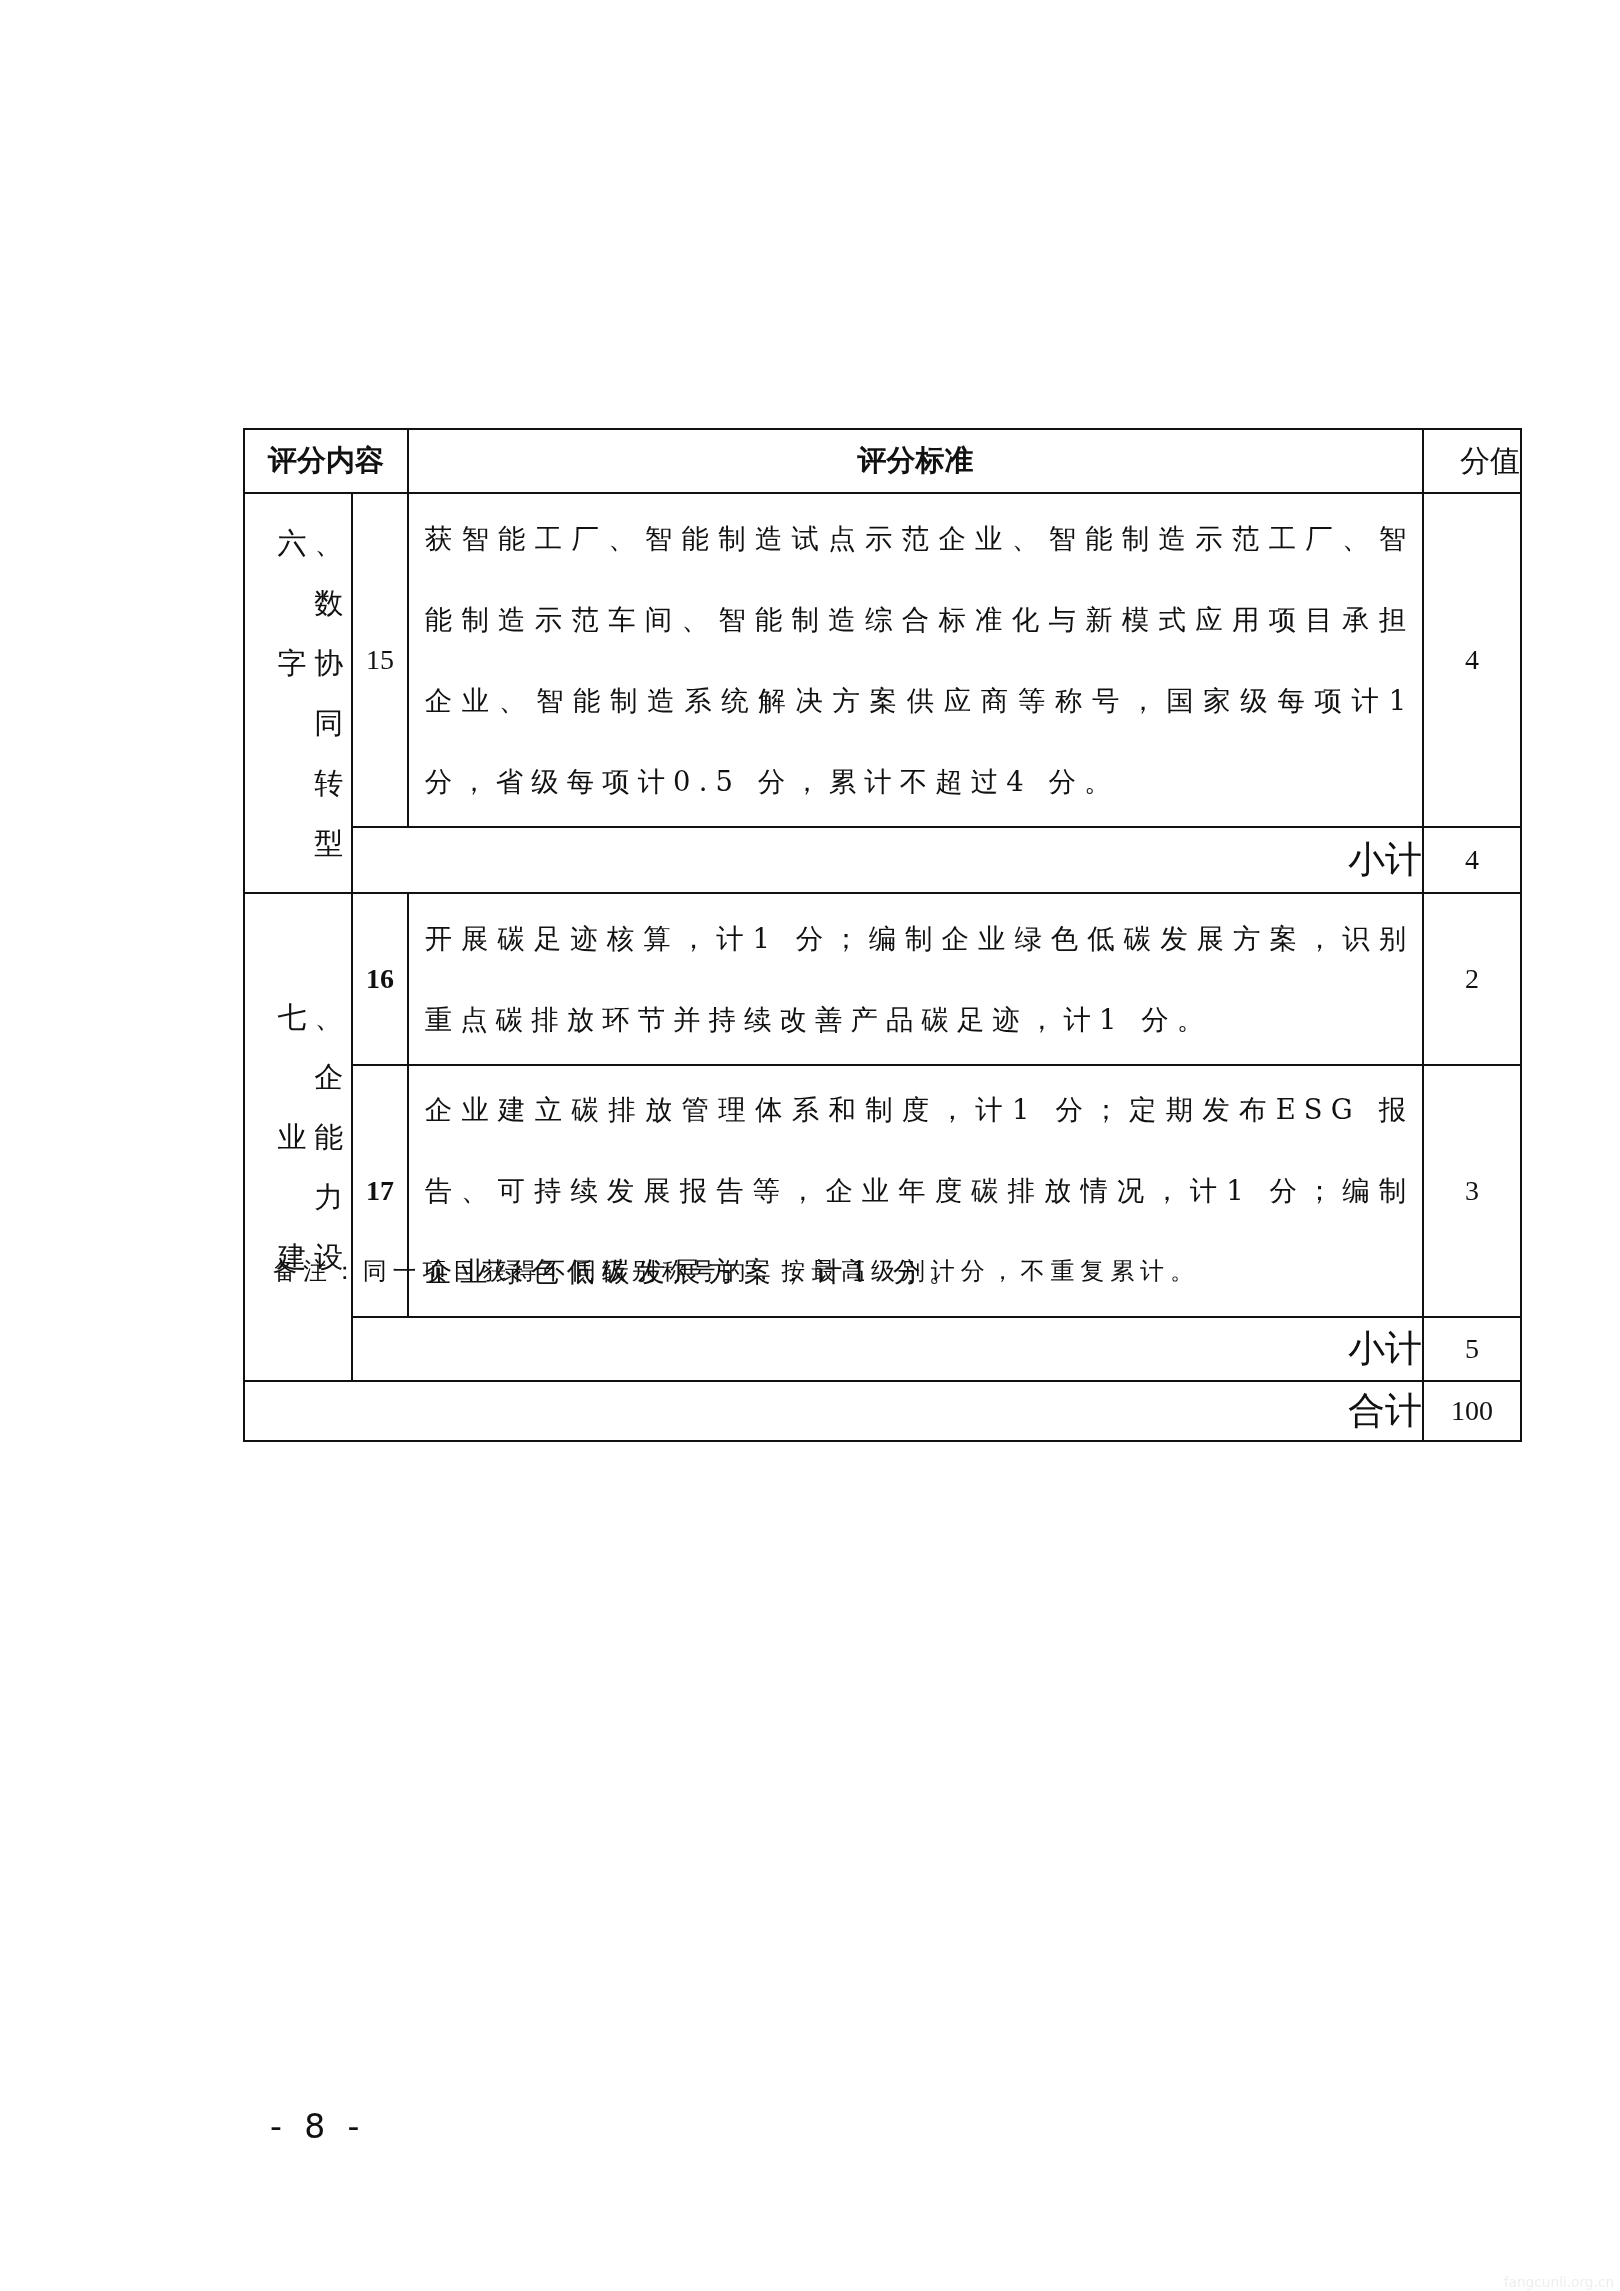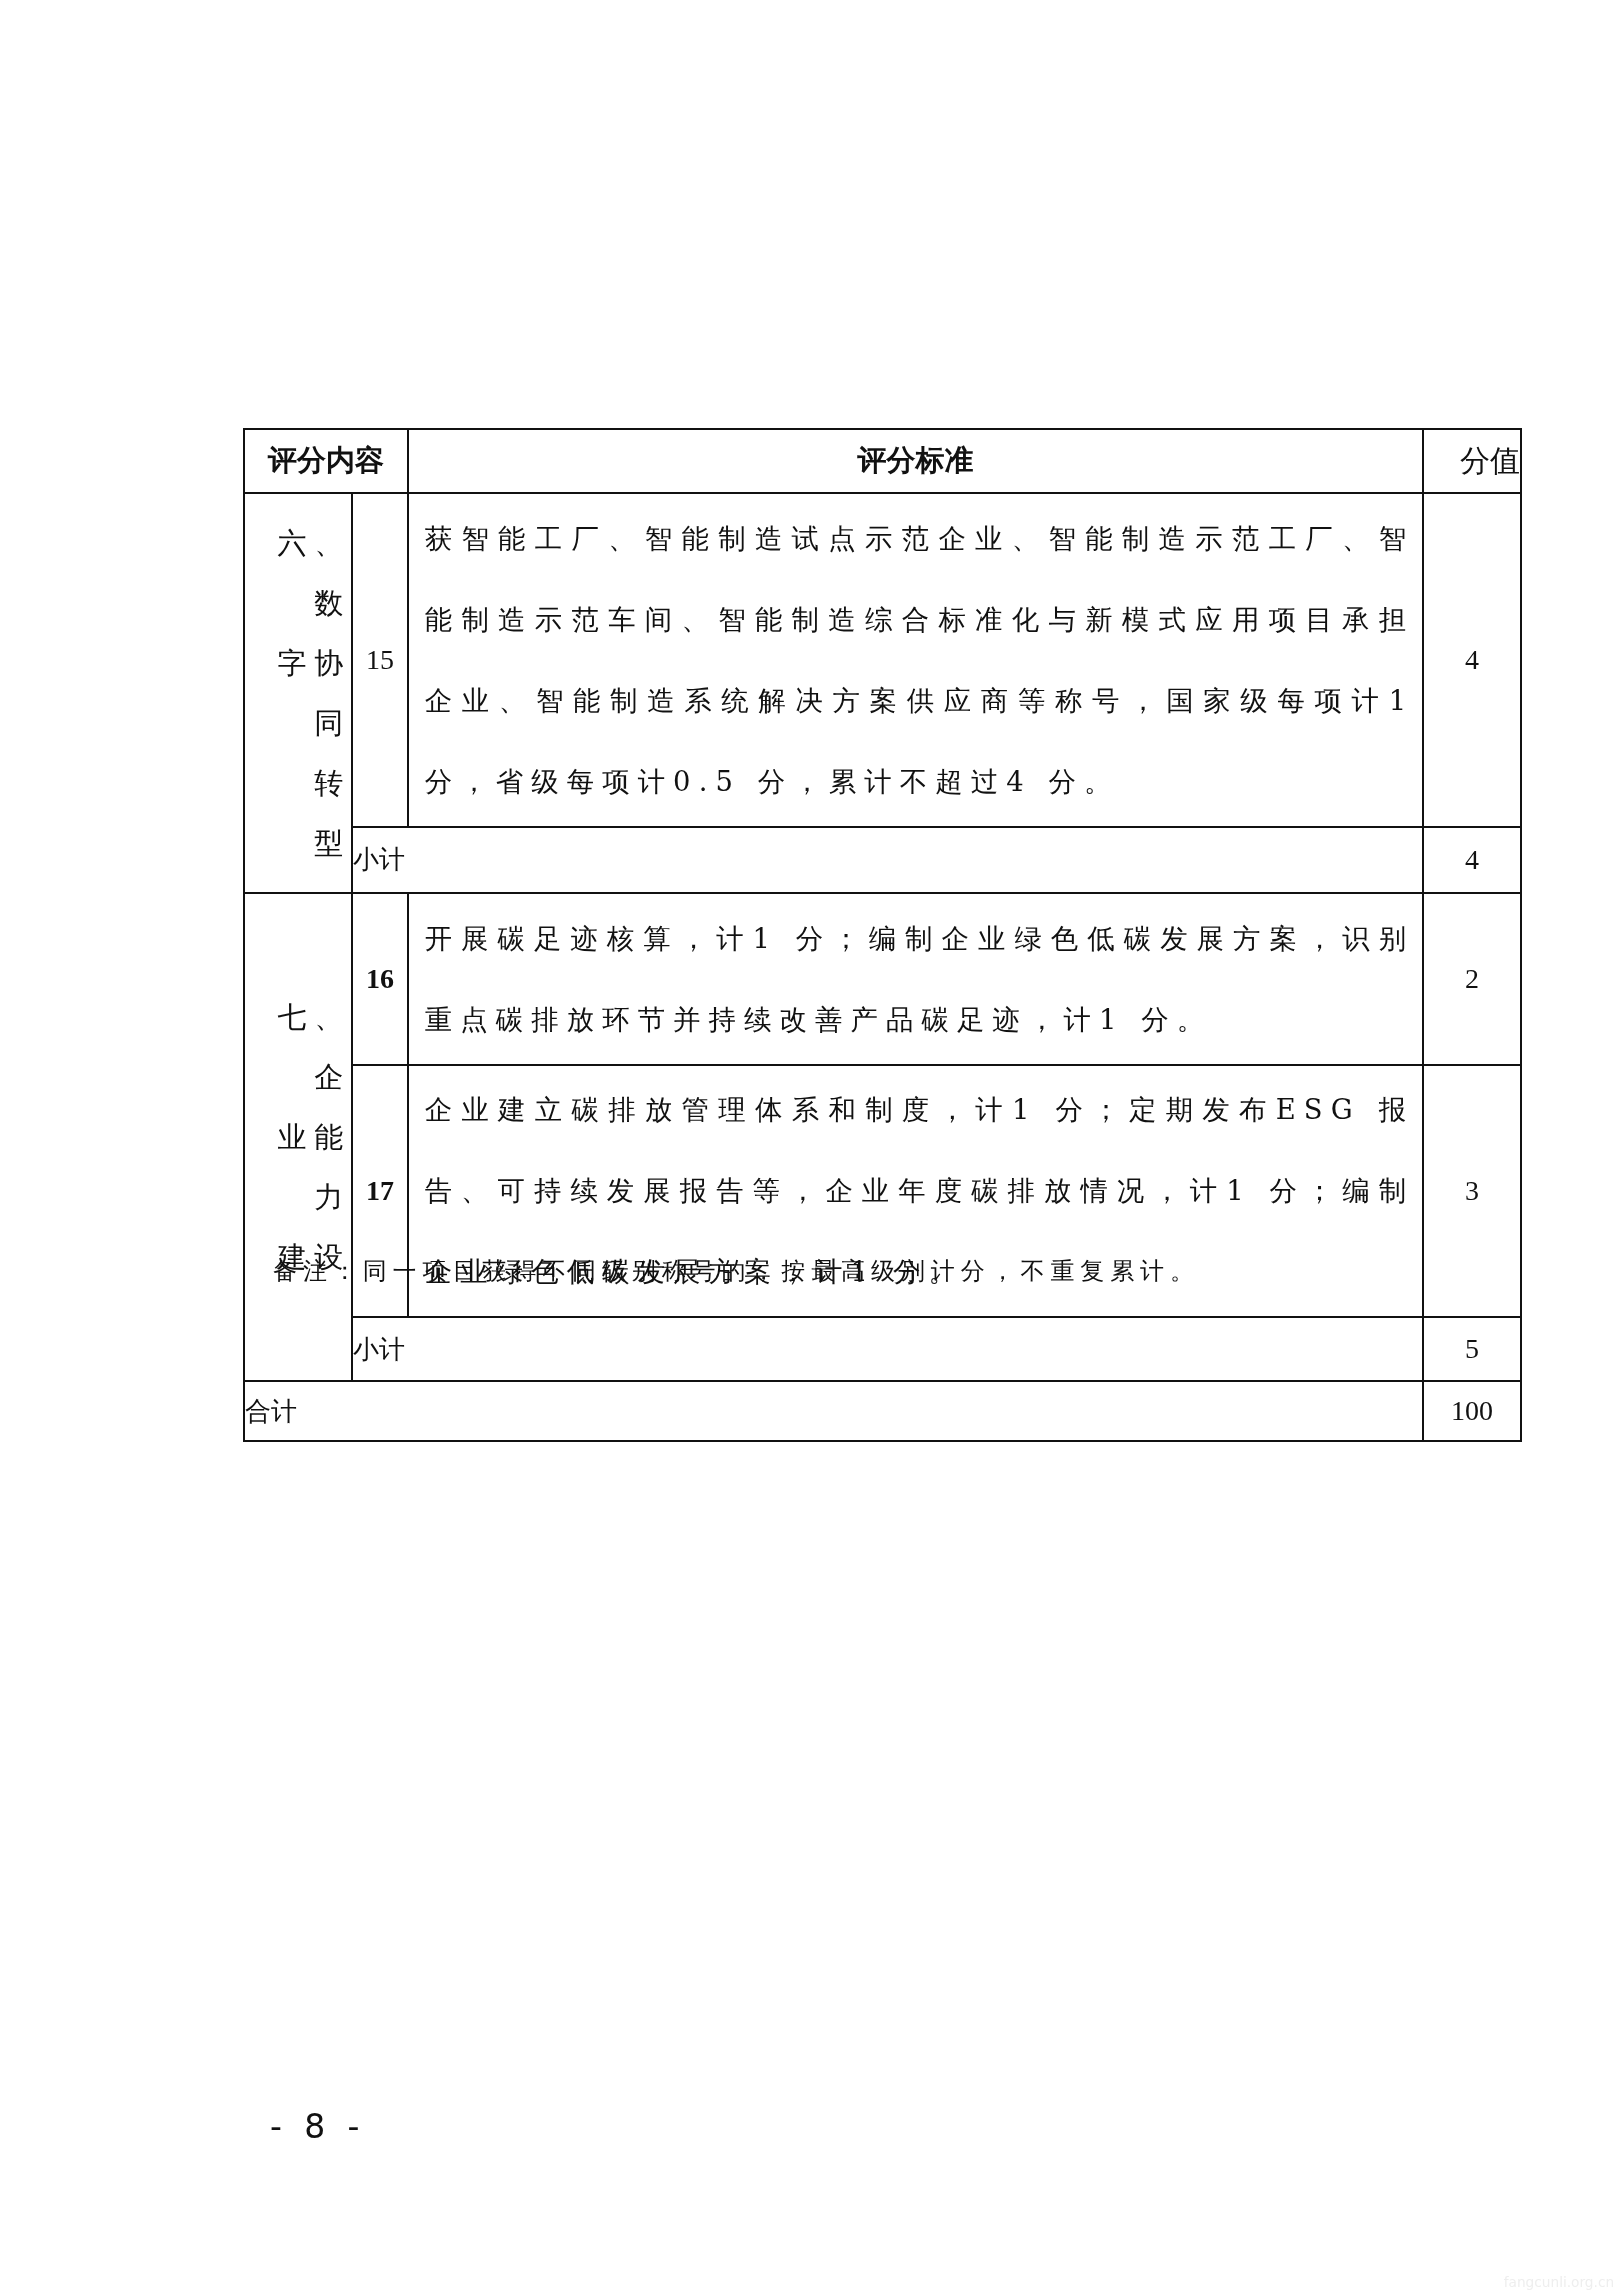--- a/index.html
+++ b/index.html
@@ -12,21 +12,21 @@
          font-size: 29px; text-align: center; height: 62px; }
   .hdr-plain { font-family: "DejaVu Sans", "Liberation Sans", sans-serif; font-weight: normal;
          font-size: 30px; text-align: right; margin-left: 13px; }
   .cat { font-size: 29px; line-height: 60px; text-align: right; padding-left: 21.6px !important;
          letter-spacing: 7.8px; }
   .num { font-family: "Liberation Serif", serif; font-size: 28px; text-align: center; }
   .num.bold { font-weight: bold; }
   .crit { font-size: 27.4px; line-height: 81px; padding: 3.9px 7.8px 3.9px 15.7px !important;
           letter-spacing: 8.1px; text-align: justify; }
   .score { font-family: "Liberation Serif", serif; font-size: 28px; text-align: center; }
-  .sub { font-size: 26px; text-align: left; }
+  .sub { font-size: 37px; text-align: right; }
   .note { position: absolute; left: 273px; top: 1247px; width: 1117px;
           font-family: "DejaVu Sans", "Liberation Sans", sans-serif; font-size: 24px;
           line-height: 49px; letter-spacing: 5.9px; }
   .pagenum { position: absolute; left: 270px; top: 2107px;
              font-family: "DejaVu Sans", "Liberation Sans", sans-serif; font-size: 33px;
              letter-spacing: 5.9px; }
   .watermark { position: absolute; right: 5.9px; bottom: 2px; font-family: "DejaVu Sans", sans-serif;
                font-size: 13.7px; color: #eeeeee; }
 </style>
 </head>

